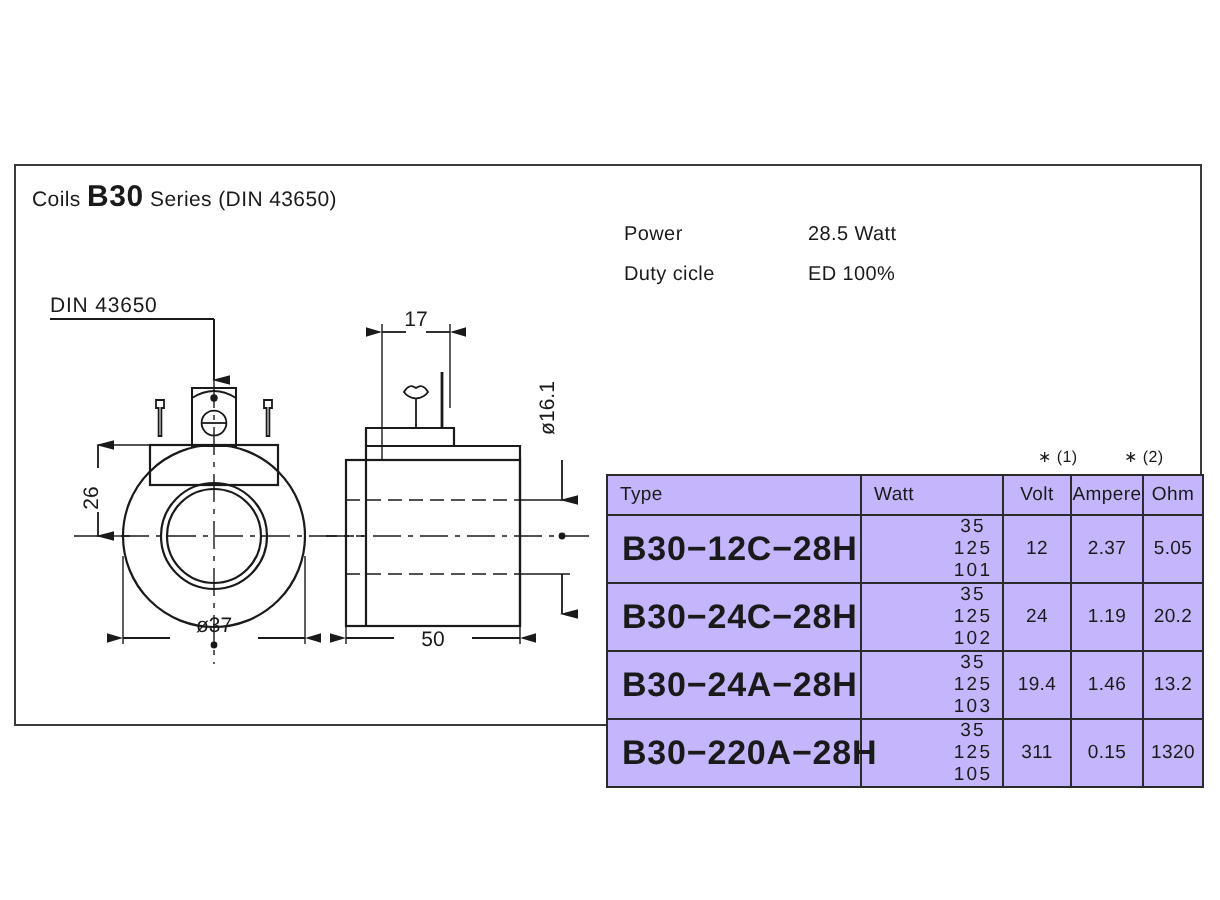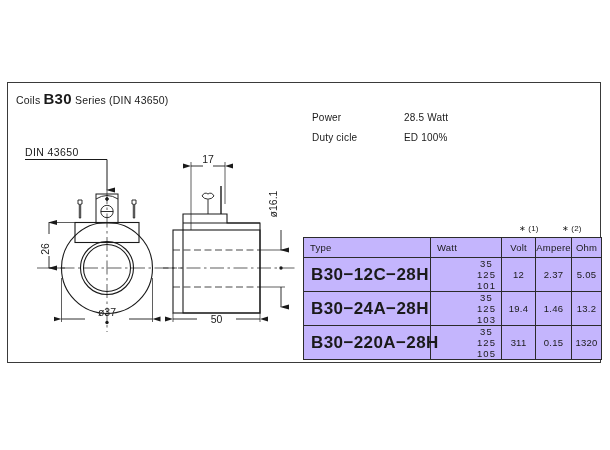--- a/index.html
+++ b/index.html
@@ -324,20 +324,27 @@
     </thead>
     <tbody>
       <tr>
         <td class="td-type">B30−12C−28H</td>
         <td class="td-code">35 125 101</td>
         <td class="td-volt">12</td>
         <td class="td-amp">2.37</td>
         <td class="td-ohm">5.05</td>
       </tr>
       <tr>
+        <td class="td-type">B30−24C−28H</td>
+        <td class="td-code">35 125 102</td>
+        <td class="td-volt">24</td>
+        <td class="td-amp">1.19</td>
+        <td class="td-ohm">20.2</td>
+      </tr>
+      <tr>
         <td class="td-type">B30−24A−28H</td>
         <td class="td-code">35 125 103</td>
         <td class="td-volt">19.4</td>
         <td class="td-amp">1.46</td>
         <td class="td-ohm">13.2</td>
       </tr>
       <tr>
         <td class="td-type">B30−220A−28H</td>
         <td class="td-code">35 125 105</td>
         <td class="td-volt">311</td>

